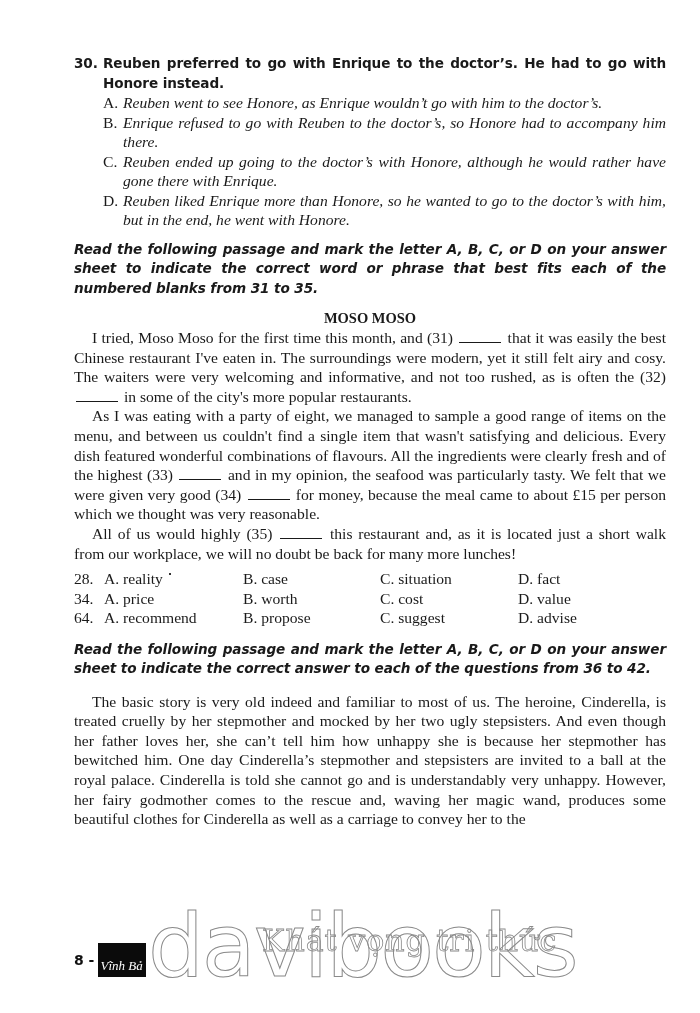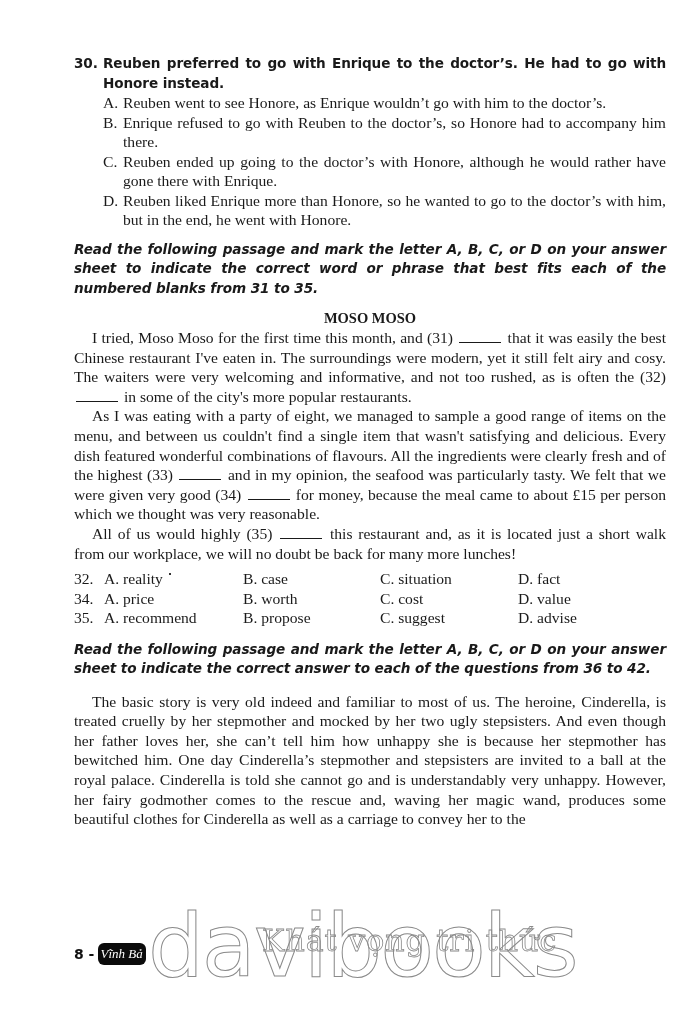--- a/index.html
+++ b/index.html
@@ -5,36 +5,36 @@
   html, body { margin: 0; padding: 0; background: #ffffff; }
   body { width: 700px; height: 1013px; position: relative; overflow: hidden; color: #1a1a1a; }
   .page { position: absolute; left: 74px; top: 54px; width: 592px; }
   .sans-b { font-family: "DejaVu Sans", sans-serif; font-weight: bold; font-size: 13.6px; letter-spacing: -0.1px; }
   .serif { font-family: "Liberation Serif", serif; font-size: 15.6px; }
   .q-head { display: flex; line-height: 19.5px; }
   .q-num { width: 29px; flex: none; }
   .q-text { flex: 1; text-align: justify; }
   .opt { display: flex; line-height: 19.5px; margin-left: 29px; text-align: justify; }
   .opt-l { width: 20px; flex: none; }
-  .opt-t { flex: 1; }
+  .opt-t { flex: 1; font-style: italic; }
   .instr { line-height: 19.5px; text-align: justify; margin-top: 8px; font-style: italic; }
   .title { text-align: center; font-family: "Liberation Serif", serif; font-weight: bold; font-size: 14.5px; margin-top: 10px; line-height: 20px; }
   .para { line-height: 19.6px; text-align: justify; text-indent: 18px; }
   .blank { display: inline-block; width: 42px; border-bottom: 1.2px solid #1a1a1a; height: 11px; vertical-align: baseline; margin: 0 2px; }
   .choices { margin-top: 6px; }
   .crow { display: flex; line-height: 19.5px; }
   .c-num { width: 30px; flex: none; }
   .c-a { width: 139px; flex: none; }
   .c-b { width: 137px; flex: none; }
   .c-c { width: 138px; flex: none; }
   .c-d { flex: 1; }
   .speck { display: inline-block; width: 2px; height: 2px; background: #333; vertical-align: 9px; margin-left: 6px; }
   .footer { position: absolute; left: 74px; top: 943px; display: flex; align-items: center; }
   .pg { font-family: "DejaVu Sans", sans-serif; font-weight: bold; font-size: 14px; color: #111; }
-  .brand-box { background: #0b0b0b; color: #fff; font-family: "Liberation Serif", serif; font-style: italic; font-size: 13px; padding: 2px 3px 2px 2px; margin-left: 4px; height: 18px; line-height: 18px; border-radius: 6px; }
+  .brand-box { background: #0b0b0b; color: #fff; font-family: "Liberation Serif", serif; font-style: italic; font-size: 13px; padding: 14px 3px 2px 2px; margin-left: 4px; height: 18px; line-height: 18px; }
   .wm1 { position: absolute; left: 148px; top: 902px; font-family: "DejaVu Sans", sans-serif; font-size: 88px; letter-spacing: -2px;
          color: transparent; -webkit-text-stroke: 1px #8a8a8a; line-height: 1; pointer-events: none; }
   .wm2 { position: absolute; left: 262px; top: 926px; font-family: "DejaVu Serif", serif; font-size: 30px; letter-spacing: 1px;
          color: transparent; -webkit-text-stroke: 0.8px #8a8a8a; line-height: 1; pointer-events: none; }
 </style>
 </head>
 <body>
 
 <div class="page">
 
@@ -82,35 +82,35 @@
     </div>
     <div class="para">
       <span>All of us would highly (35)</span>
       <span class="blank"></span>
       <span>this restaurant and, as it is located just a short walk from our workplace, we will no doubt be back for many more lunches!</span>
     </div>
   </div>
 
   <div class="choices serif">
     <div class="crow">
-      <span class="c-num">32.</span>
+      <span class="c-num">28.</span>
       <span class="c-a"><span>A. reality</span><span class="speck"></span></span>
       <span class="c-b">B. case</span>
       <span class="c-c">C. situation</span>
       <span class="c-d">D. fact</span>
     </div>
     <div class="crow">
       <span class="c-num">34.</span>
       <span class="c-a">A. price</span>
       <span class="c-b">B. worth</span>
       <span class="c-c">C. cost</span>
       <span class="c-d">D. value</span>
     </div>
     <div class="crow">
-      <span class="c-num">35.</span>
+      <span class="c-num">64.</span>
       <span class="c-a">A. recommend</span>
       <span class="c-b">B. propose</span>
       <span class="c-c">C. suggest</span>
       <span class="c-d">D. advise</span>
     </div>
   </div>
 
   <div class="instr sans-b" style="margin-top:12px">Read the following passage and mark the letter A, B, C, or D on your answer sheet to indicate the correct answer to each of the questions from 36 to 42.</div>
 
   <div class="para serif" style="margin-top:13px">The basic story is very old indeed and familiar to most of us. The heroine, Cinderella, is treated cruelly by her stepmother and mocked by her two ugly stepsisters. And even though her father loves her, she can’t tell him how unhappy she is because her stepmother has bewitched him. One day Cinderella’s stepmother and stepsisters are invited to a ball at the royal palace. Cinderella is told she cannot go and is understandably very unhappy. However, her fairy godmother comes to the rescue and, waving her magic wand, produces some beautiful clothes for Cinderella as well as a carriage to convey her to the</div>

